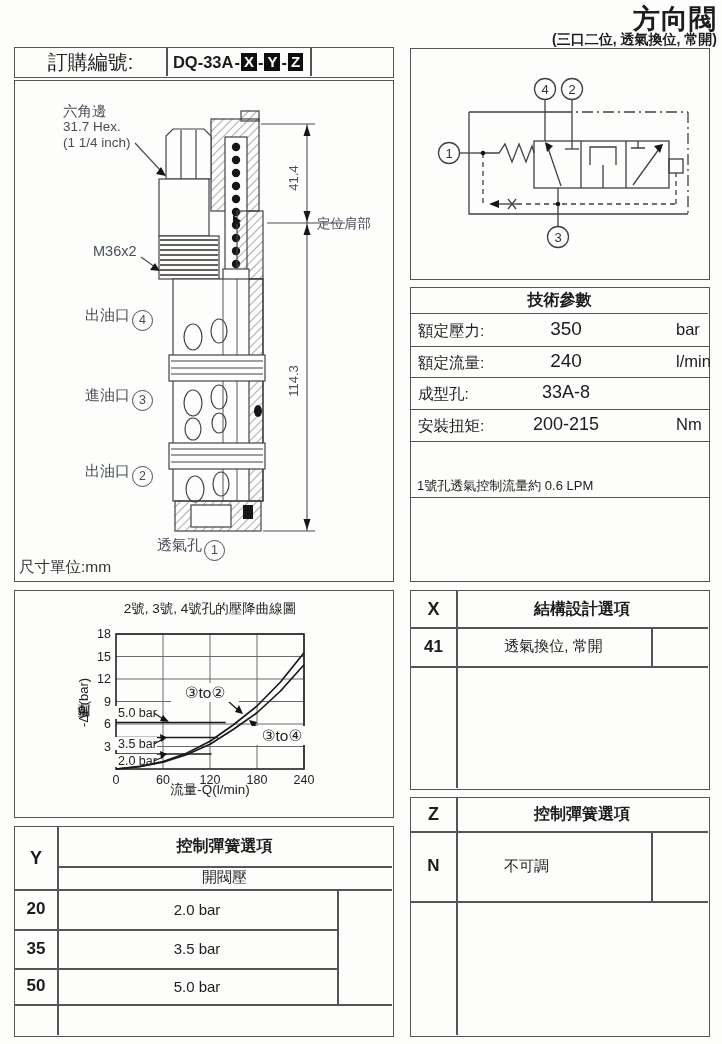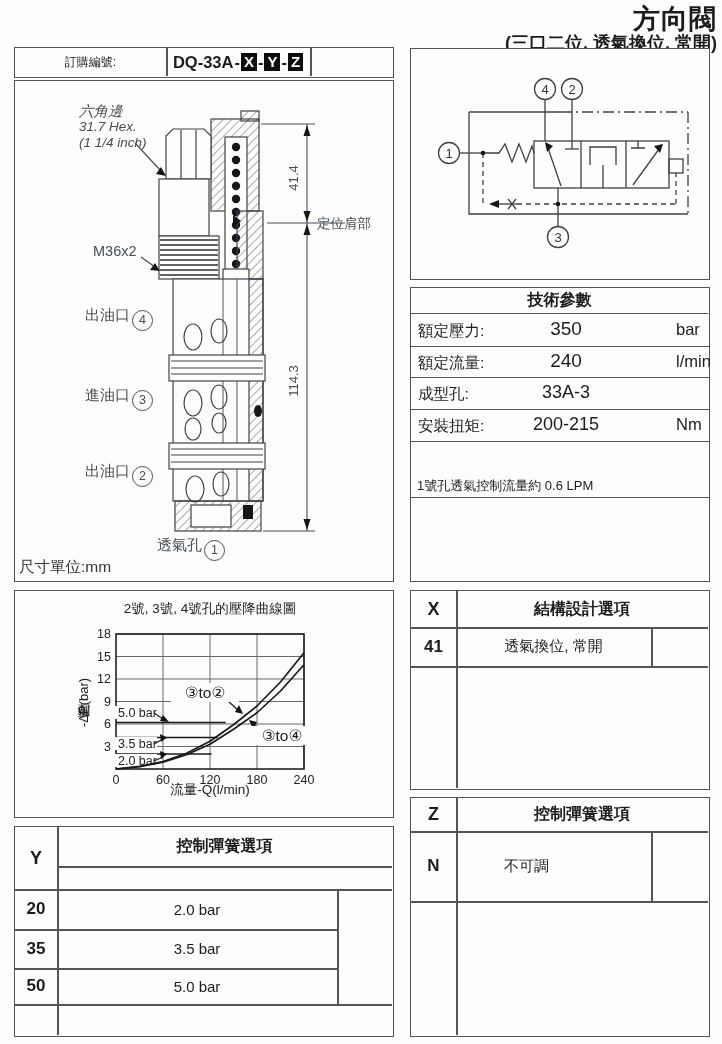--- a/index.html
+++ b/index.html
@@ -3,22 +3,22 @@
 <meta charset="utf-8">
 <style>
   html,body{margin:0;padding:0;background:#e8e8e8;}
   .page{position:relative;width:722px;height:1044px;background:#fdfdfc;overflow:hidden;
         font-family:"Liberation Sans","DejaVu Sans",sans-serif;color:#1c1c1c;}
   .box{position:absolute;border:1.6px solid #555;box-sizing:border-box;background:#fdfdfc;}
   .hline{position:absolute;height:1.5px;background:#555;}
   .vline{position:absolute;width:1.5px;background:#555;}
   .cell{position:absolute;display:flex;align-items:center;justify-content:center;box-sizing:border-box;}
   .doc-title{position:absolute;right:5px;top:1px;font-size:27px;font-weight:bold;letter-spacing:1px;}
-  .doc-subtitle{position:absolute;right:5px;top:31px;font-size:18px;font-weight:bold;}
-  .order-label{font-size:12px;}
+  .doc-subtitle{position:absolute;right:5px;top:31px;font-size:14px;font-weight:bold;}
+  .order-label{font-size:20px;}
   .order-code{font-size:16.5px;font-weight:bold;display:flex;align-items:center;gap:1px;}
   .seg{background:#0d0d0d;color:#fff;padding:0 3px;line-height:18px;font-size:15px;}
   .dash{font-weight:bold;}
   .dlabel{position:absolute;color:#474e57;font-size:14.5px;line-height:16px;white-space:nowrap;}
   .cnum{display:inline-flex;align-items:center;justify-content:center;width:19px;height:19px;
         border:1.4px solid #474e57;border-radius:50%;font-size:12.5px;margin-left:2px;vertical-align:-4px;}
   .spec-row{position:absolute;left:0;right:0;}
   .spec-label{position:absolute;left:7px;font-size:15.5px;}
   .spec-value{position:absolute;left:50px;width:210px;text-align:center;font-size:19px;}
   .spec-unit{position:absolute;left:265px;font-size:16.5px;}
@@ -154,21 +154,21 @@
         <polygon points="151,95 141,93 146,86" fill="#15161a" stroke="none"></polygon>
         <line x1="126" y1="176" x2="140" y2="186" stroke="#474e57"></line>
         <polygon points="145,190 135,189 140,182" fill="#15161a" stroke="none"></polygon>
       </g>
       <g fill="#474e57" stroke="none" font-size="13">
         <text x="283" y="97" transform="rotate(-90 283 97)" text-anchor="middle">41.4</text>
         <text x="283" y="300" transform="rotate(-90 283 300)" text-anchor="middle">114.3</text>
         <text x="302" y="147" font-size="13.5">定位肩部</text>
       </g>
     </svg>
-    <div class="dlabel" style="left:64px;top:22px;font-style:italic;">
+    <div class="dlabel" style="left:48px;top:22px;">
       <div>六角邊</div>
       <div style="font-size:13.5px">31.7 Hex.</div>
       <div style="font-size:13.5px">(1 1/4 inch)</div>
     </div>
     <div class="dlabel" style="left:78px;top:162px;">M36x2</div>
     <div class="dlabel" style="left:70px;top:226px;font-size:15px;">
       <span>出油口</span><span class="cnum">4</span>
     </div>
     <div class="dlabel" style="left:70px;top:306px;font-size:15px;">
       <span>進油口</span><span class="cnum">3</span>
@@ -247,21 +247,21 @@
       <span class="spec-value" style="top:4px;">350</span>
       <span class="spec-unit" style="top:6px;">bar</span>
     </div>
     <div class="spec-row" style="top:58px;height:31px;border-bottom:1.4px solid #555;">
       <span class="spec-label" style="top:7px;">額定流量:</span>
       <span class="spec-value" style="top:4px;">240</span>
       <span class="spec-unit" style="top:6px;">l/min</span>
     </div>
     <div class="spec-row" style="top:89px;height:32px;border-bottom:1.4px solid #555;">
       <span class="spec-label" style="top:7px;">成型孔:</span>
-      <span class="spec-value" style="top:5px;font-size:18px;">33A-3</span>
+      <span class="spec-value" style="top:5px;font-size:18px;">33A-8</span>
       <span class="spec-unit" style="top:6px;"></span>
     </div>
     <div class="spec-row" style="top:121px;height:32px;border-bottom:1.4px solid #555;">
       <span class="spec-label" style="top:7px;">安裝扭矩:</span>
       <span class="spec-value" style="top:5px;font-size:18px;">200-215</span>
       <span class="spec-unit" style="top:6px;">Nm</span>
     </div>
     <div class="spec-row" style="top:185px;height:24px;border-bottom:1.4px solid #555;">
       <span style="position:absolute;left:6px;top:4px;font-size:13px;">1號孔透氣控制流量約 0.6 LPM</span>
     </div>
@@ -367,20 +367,23 @@
     <div class="hline" style="left:0;top:102px;width:322px;"></div>
     <div class="hline" style="left:0;top:141px;width:322px;"></div>
     <div class="hline" style="left:0;top:177px;width:377px;"></div>
     <div class="vline" style="left:322px;top:62px;height:115px;"></div>
     <div class="cell" style="left:0;top:0;width:42px;height:62px;">
         <span class="opt-code" style="font-size:18px;">Y</span>
       </div>
     <div class="cell" style="left:42px;top:0;width:335px;height:39px;">
         <span class="opt-title">控制彈簧選項</span>
       </div>
+    <div class="cell" style="left:42px;top:39px;width:335px;height:23px;">
+        <span class="opt-desc">開閥壓</span>
+      </div>
     <div class="cell" style="left:0;top:62px;width:42px;height:40px;align-items:center;">
         <span class="opt-code">20</span>
       </div>
     <div class="cell" style="left:42px;top:62px;width:280px;height:40px;">
         <span class="opt-desc">2.0 bar</span>
       </div>
     <div class="cell" style="left:0;top:102px;width:42px;height:39px;">
         <span class="opt-code">35</span>
       </div>
     <div class="cell" style="left:42px;top:102px;width:280px;height:39px;">

